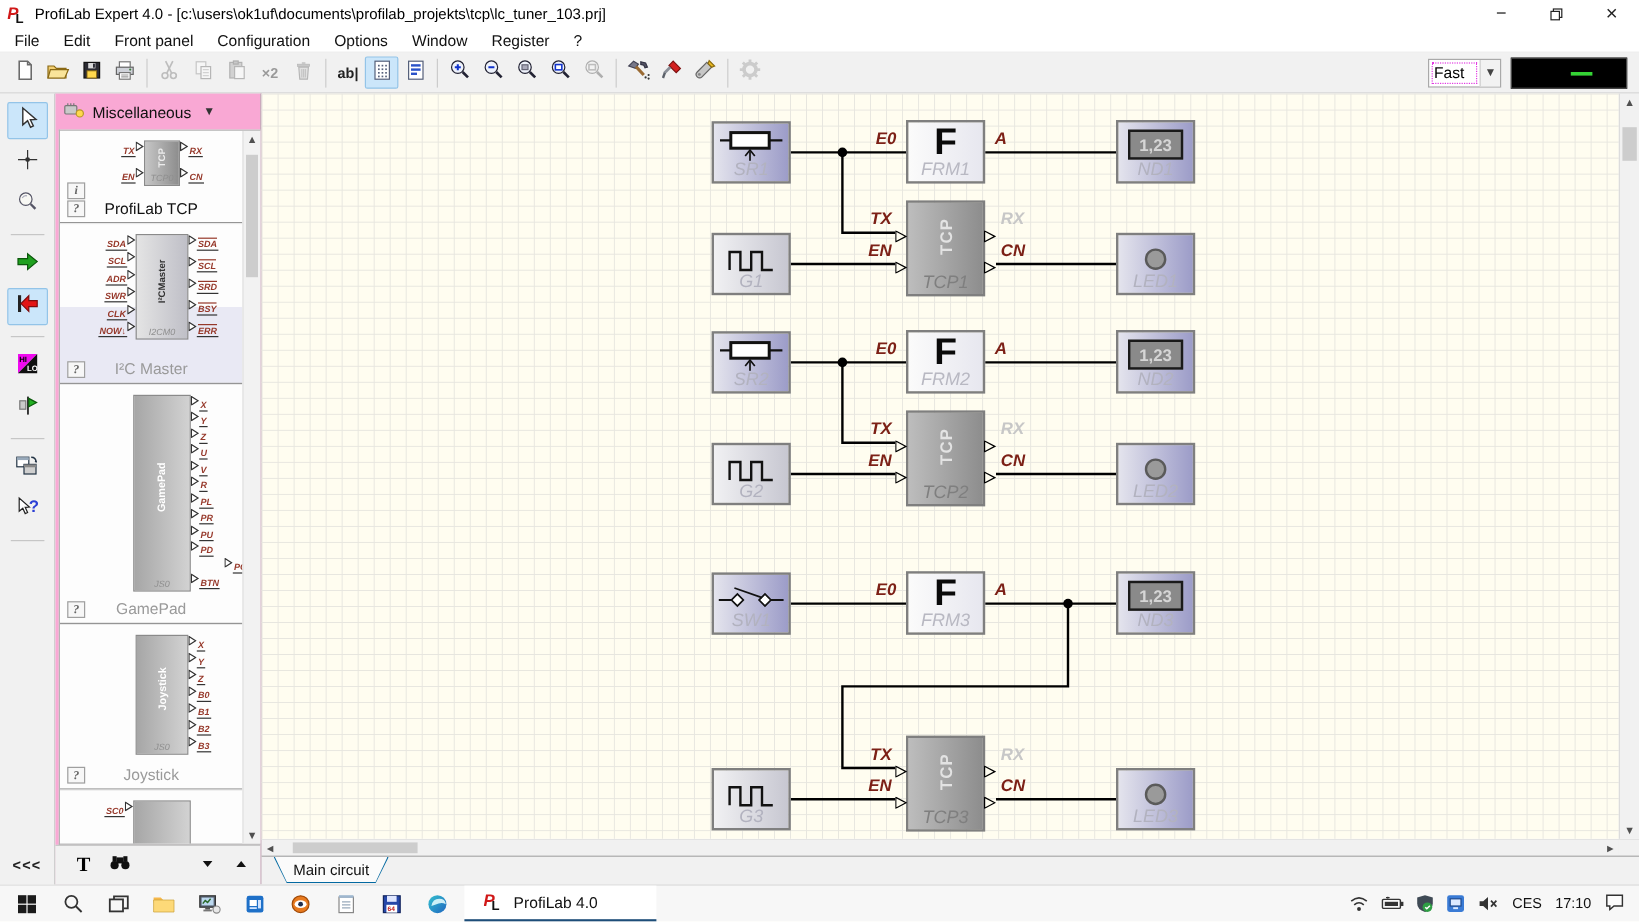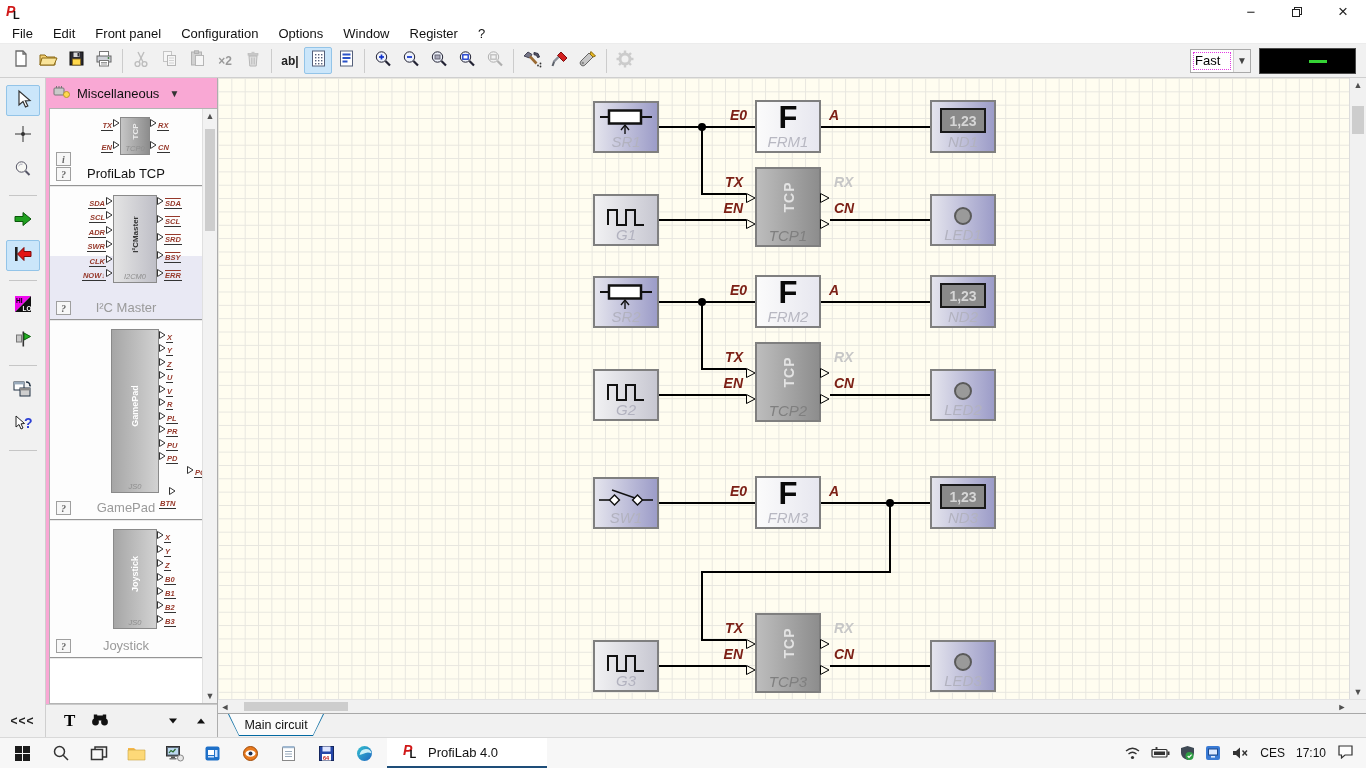--- a/index.html
+++ b/index.html
@@ -153,20 +153,21 @@
 
 <div class="app">
 
   <div class="titlebar">
     <span class="tlogo">
       <svg width="18" height="17">
           <text x="0" y="13" font-size="14" font-weight="bold" font-style="italic" fill="#d01818">P</text>
           <text x="7" y="16" font-size="11" font-weight="bold" fill="#111">L</text>
         </svg>
     </span>
+    <span class="ttext">ProfiLab Expert 4.0 - [c:\users\ok1uf\documents\profilab_projekts\tcp\lc_tuner_103.prj]</span>
     <div class="winctrls">
       <span class="wbtn">−</span>
       <span class="wbtn">
         <svg width="12" height="12">
             <rect x="3.5" y="1.5" width="7" height="7" fill="none" stroke="#222"></rect>
             <rect x="1.5" y="3.5" width="7" height="7" fill="#fff" stroke="#222"></rect>
           </svg>
       </span>
       <span class="wbtn" style="font-size:17px;">×</span>
     </div>
@@ -652,21 +653,21 @@
                       <path d="M0.5 0.5 L6 4 L0.5 7.5 Z" fill="#fff" stroke="#333"></path>
                     </svg></span>
                   <span class="pp-lbl">PD</span>
                 </div>
                 <div class="pv-pin" style="top: 139px; left: 48px; margin-left: 28px;">
                   <span><svg width="7" height="8">
                       <path d="M0.5 0.5 L6 4 L0.5 7.5 Z" fill="#fff" stroke="#333"></path>
                     </svg></span>
                   <span class="pp-lbl">POV</span>
                 </div>
-                <div class="pv-pin" style="top: 152px; left: 48px; flex-direction: column;">
+                <div class="pv-pin" style="top: 152px; left: 48px;">
                   <span><svg width="7" height="8">
                       <path d="M0.5 0.5 L6 4 L0.5 7.5 Z" fill="#fff" stroke="#333"></path>
                     </svg></span>
                   <span class="pp-lbl">BTN</span>
                 </div>
               </div>
               <div class="sb-name" style="bottom: 4px;">GamePad</div>
               <div class="sb-btncol" style="bottom: 3px;">
                 <div class="mini-btn">?</div>
               </div>
@@ -718,20 +719,31 @@
                 <div class="pv-pin" style="top: 88px; left: 44px;">
                   <span><svg width="7" height="8">
                       <path d="M0.5 0.5 L6 4 L0.5 7.5 Z" fill="#fff" stroke="#333"></path>
                     </svg></span>
                   <span class="pp-lbl">B3</span>
                 </div>
               </div>
               <div class="sb-name" style="bottom: 4px;">Joystick</div>
               <div class="sb-btncol" style="bottom: 3px;">
                 <div class="mini-btn">?</div>
+              </div>
+            </div>
+            <div class="sb-item" style="height: 46px;">
+              <div class="pv-wrap" style="left: 61px; top: 8px; width: 48px; height: 40px;">
+                <div class="pv-block pv-gray" style="left: 0px; top: 0px; width: 48px; height: 40px;"></div>
+                <div class="pv-pin" style="top: 4px; right: 48px;">
+                  <span class="pp-lbl">SC0</span>
+                  <span><svg width="7" height="8">
+                      <path d="M0.5 0.5 L6 4 L0.5 7.5 Z" fill="#fff" stroke="#333"></path>
+                    </svg></span>
+                </div>
               </div>
             </div>
           </div>
         <div class="sb-scroll">
           <div class="sarrow" style="height:14px;">▲</div>
           <div class="vthumb" style="top:20px;height:102px;"></div>
           <div class="sarrow" style="position:absolute;bottom:0;left:0;right:0;height:14px;">▼</div>
         </div>
       </div>
       <div class="sb-footer">

